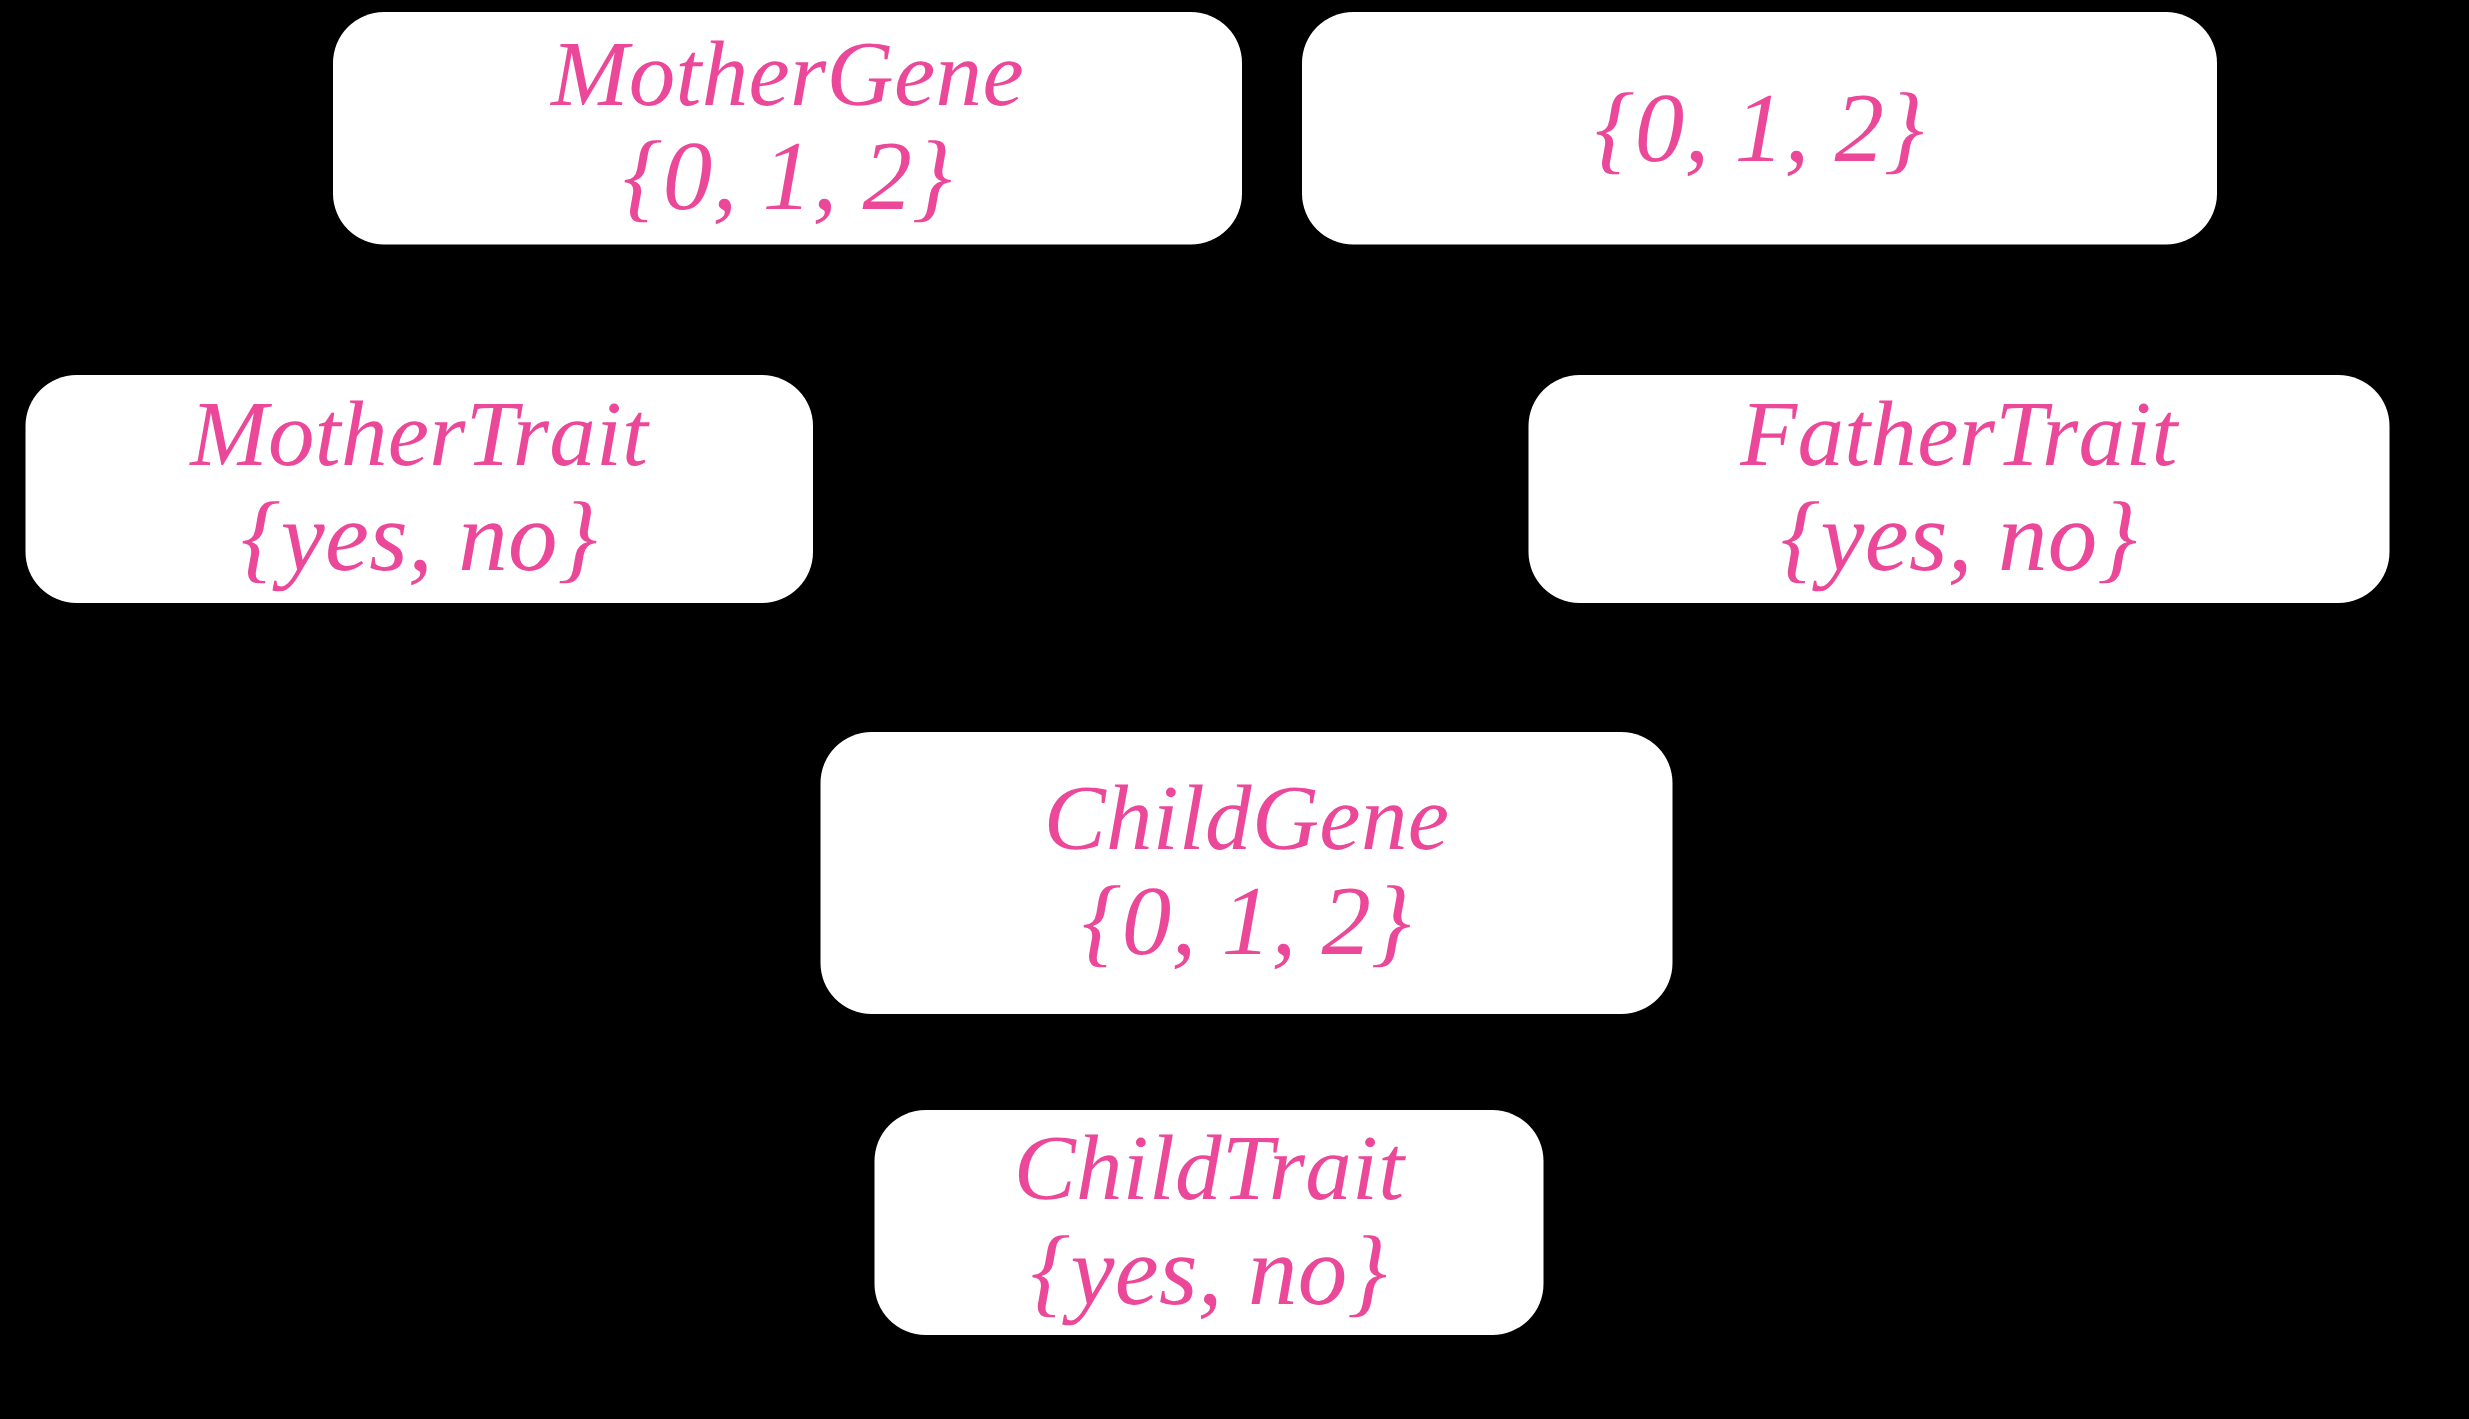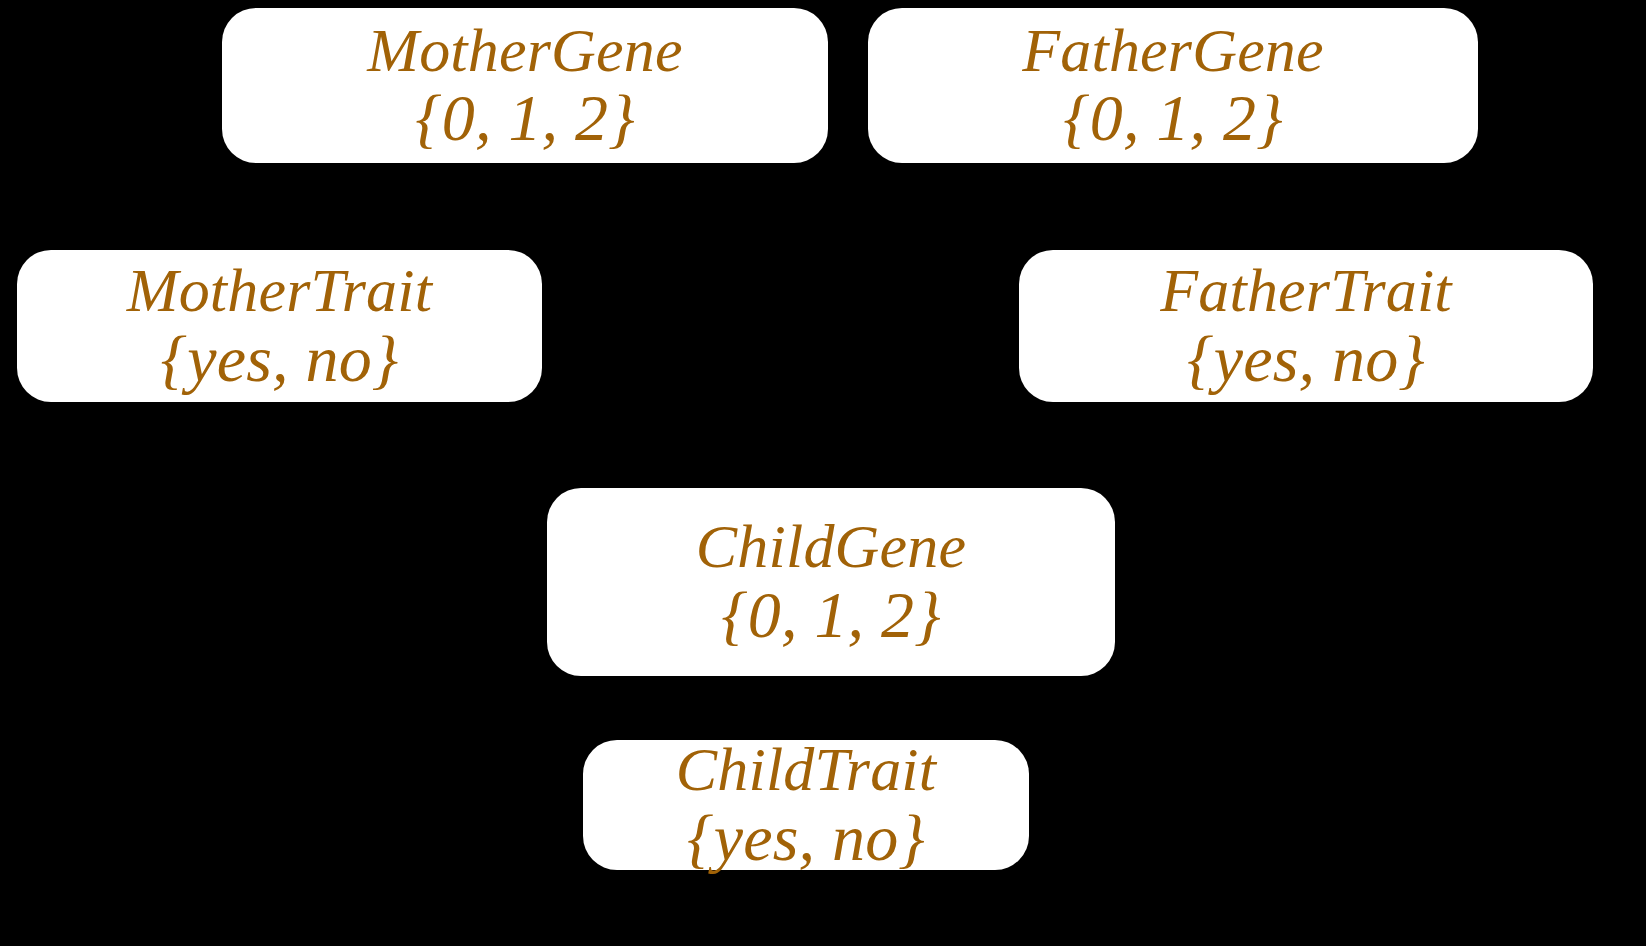--- a/index.html
+++ b/index.html
@@ -18,21 +18,21 @@
   }
   .node {
     position: absolute;
     background: #ffffff;
     border-radius: 34px;
     display: flex;
     flex-direction: column;
     align-items: center;
     justify-content: center;
     box-sizing: border-box;
-    color: #a16207;
+    color: #ec4899;
     font-style: italic;
     font-weight: normal;
     line-height: 1.06;
     text-align: center;
     letter-spacing: 0.2px;
   }
   .node .node-name {
     font-size: 62px;
     white-space: nowrap;
   }
@@ -45,37 +45,36 @@
 <body>
 
 <div id="canvas">
 
   <div class="node" style="left:222px; top:8px; width:606px; height:155px;">
     <div class="node-name">MotherGene</div>
     <div class="node-domain">{0, 1, 2}</div>
   </div>
 
   <div class="node" style="left:868px; top:8px; width:610px; height:155px;">
-    <div class="node-name">FatherGene</div>
     <div class="node-domain">{0, 1, 2}</div>
   </div>
 
   <div class="node" style="left:17px; top:250px; width:525px; height:152px;">
     <div class="node-name">MotherTrait</div>
     <div class="node-domain">{yes, no}</div>
   </div>
 
   <div class="node" style="left:1019px; top:250px; width:574px; height:152px;">
     <div class="node-name">FatherTrait</div>
     <div class="node-domain">{yes, no}</div>
   </div>
 
   <div class="node" style="left:547px; top:488px; width:568px; height:188px;">
     <div class="node-name">ChildGene</div>
     <div class="node-domain">{0, 1, 2}</div>
   </div>
 
-  <div class="node" style="left:583px; top:740px; width:446px; height:130px;">
+  <div class="node" style="left:583px; top:740px; width:446px; height:150px;">
     <div class="node-name">ChildTrait</div>
     <div class="node-domain">{yes, no}</div>
   </div>
 
 </div>
 
 </body></html>

